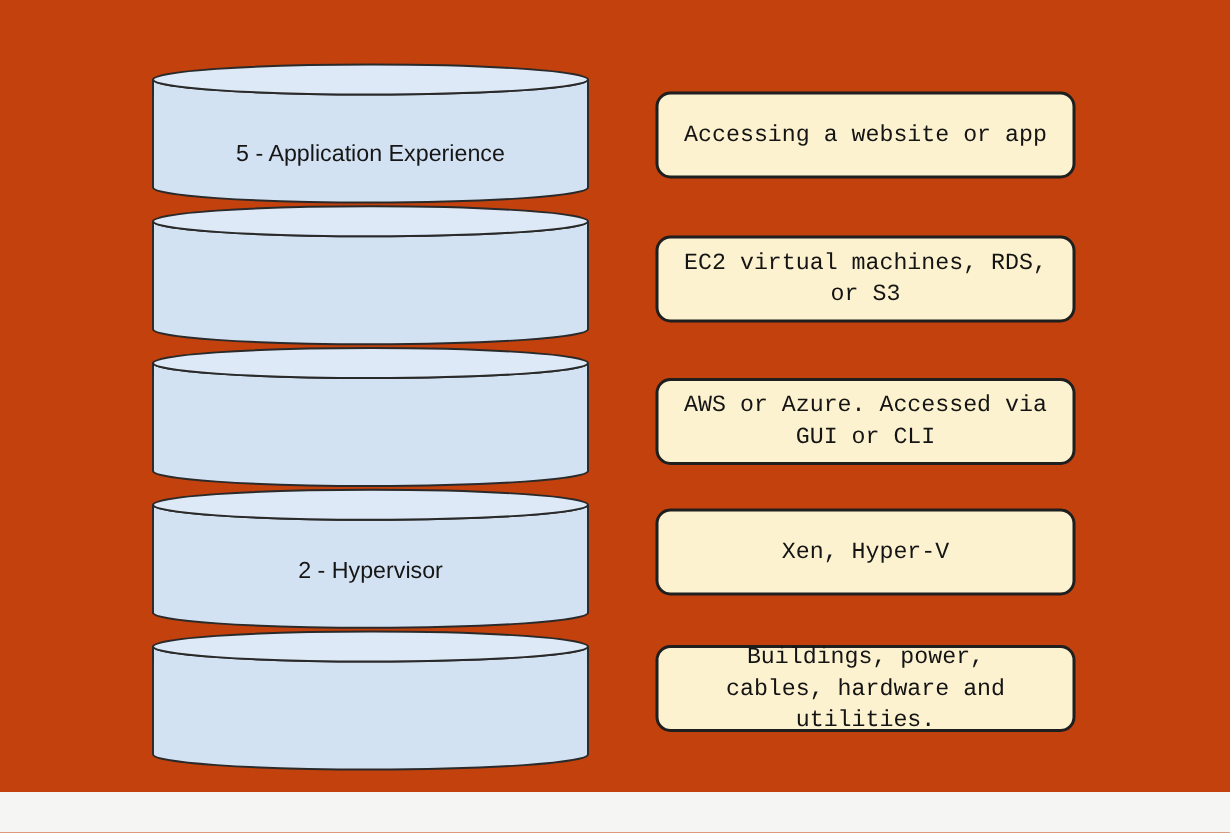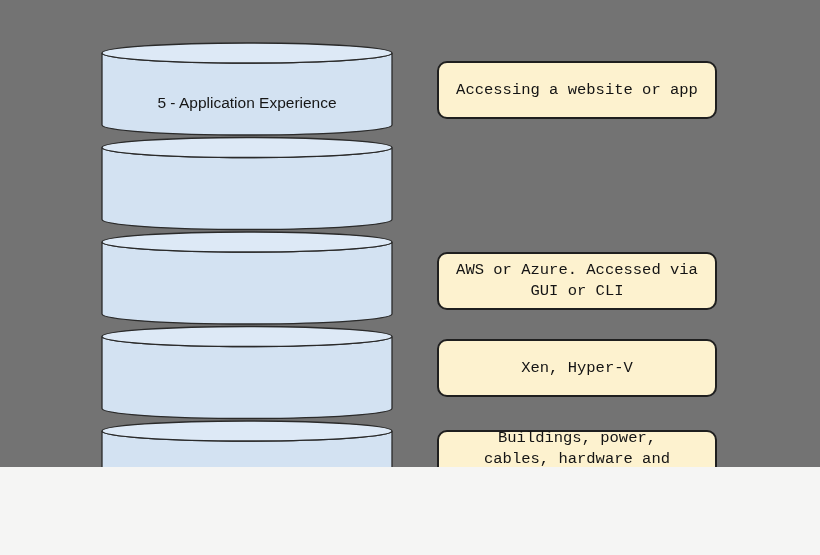--- a/index.html
+++ b/index.html
@@ -4,22 +4,22 @@
 <style>
   html, body {
     margin: 0;
     padding: 0;
     background: #f5f5f4;
     font-family: "Liberation Sans", sans-serif;
   }
   .canvas {
     position: relative;
     width: 820px;
-    height: 467px;
-    background: #737373;
+    height: 528px;
+    background: #c2410c;
     overflow: hidden;
   }
   .stack-svg {
     position: absolute;
     left: 0;
     top: 0;
     width: 820px;
     height: 555px;
   }
   .cyl-body, .cyl-lid {
@@ -92,23 +92,27 @@
       <ellipse class="cyl-lid" cx="247" cy="336.5" rx="145" ry="10" fill="#dde9f6"></ellipse>
     </g>
 
     <g>
       <path class="cyl-body" d="M 102 431 V 503 A 145 10 0 0 0 392 503 V 431 A 145 10 0 0 1 102 431 Z" fill="#d3e2f2"></path>
       <ellipse class="cyl-lid" cx="247" cy="431" rx="145" ry="10" fill="#dde9f6"></ellipse>
     </g>
   </svg>
 
   <div class="cyl-label" style="top:77px">5 - Application Experience</div>
+  <div class="cyl-label" style="top:355px">2 - Hypervisor</div>
 
   <div class="note-box" style="top:61px">
     <span class="note-text">Accessing a website or app</span>
+  </div>
+  <div class="note-box" style="top:157px">
+    <span class="note-text">EC2 virtual machines, RDS, or S3</span>
   </div>
   <div class="note-box" style="top:252px">
     <span class="note-text">AWS or Azure. Accessed via GUI or CLI</span>
   </div>
   <div class="note-box" style="top:339px">
     <span class="note-text">Xen, Hyper-V</span>
   </div>
   <div class="note-box" style="top:430px">
     <span class="note-text narrow">Buildings, power, cables, hardware and utilities.</span>
   </div>

